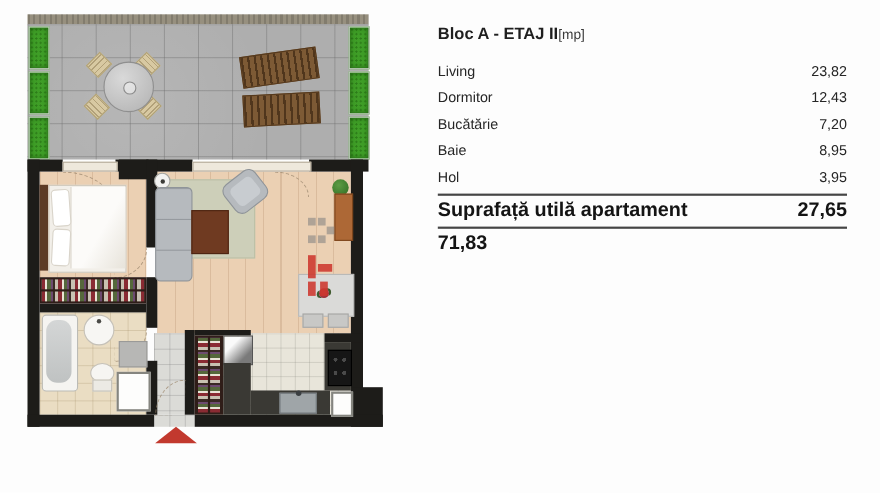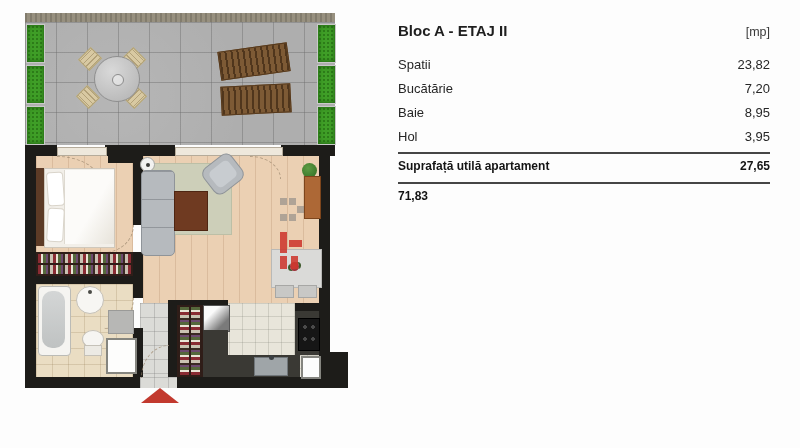--- a/index.html
+++ b/index.html
@@ -99,27 +99,27 @@
   .entrance-arrow{width:0;height:0;border-left:19px solid transparent;
     border-right:19px solid transparent;border-bottom:15px solid #c2392e;}
   .wm-text{font-size:17px;font-weight:bold;letter-spacing:1.5px;color:rgba(125,125,125,.34);
     white-space:nowrap;z-index:50;}
   .wm-block{position:absolute;}
   .wm-gray{background:rgba(125,125,125,.55);}
   .wm-red{background:rgba(205,55,45,.88);}
 
   
   .panel{left:398px;top:22px;width:372px;color:#1f1f1f;}
-  .panel-header{display:flex;justify-content:space-between;align-items:baseline;height:30px;}
+  .panel-header{display:flex;justify-content:flex-start;align-items:baseline;height:30px;}
   .panel-title{font-size:15px;font-weight:bold;}
   .unit{font-size:12.5px;color:#3a3a3a;}
   .room-row,.sum-row{display:flex;justify-content:space-between;align-items:center;
     height:24px;font-size:13px;color:#262626;}
   .divider{border-top:2px solid #454545;margin-top:4px;}
-  .bold{font-weight:bold;font-size:12px;color:#141414;}
+  .bold{font-weight:bold;font-size:18px;color:#141414;}
 </style>
 </head>
 <body>
 
 <div class="screen">
 
   <div class="abs gravel"></div>
   <div class="abs terrace"></div>
 
   <div class="abs planter" style="left:26px;top:24px;"></div>
@@ -227,22 +227,26 @@
     <div class="wm-block wm-red" style="left:19px;top:66px;width:7px;height:13px;"></div>
   </div>
 
   <div class="abs panel">
     <div class="panel-header">
       <span class="panel-title">Bloc A - ETAJ II</span>
       <span class="unit">[mp]</span>
     </div>
 
     <div class="room-row">
-      <span>Spatii</span>
+      <span>Living</span>
       <span>23,82</span>
+    </div>
+    <div class="room-row">
+      <span>Dormitor</span>
+      <span>12,43</span>
     </div>
     <div class="room-row">
       <span>Bucătărie</span>
       <span>7,20</span>
     </div>
     <div class="room-row">
       <span>Baie</span>
       <span>8,95</span>
     </div>
     <div class="room-row">

